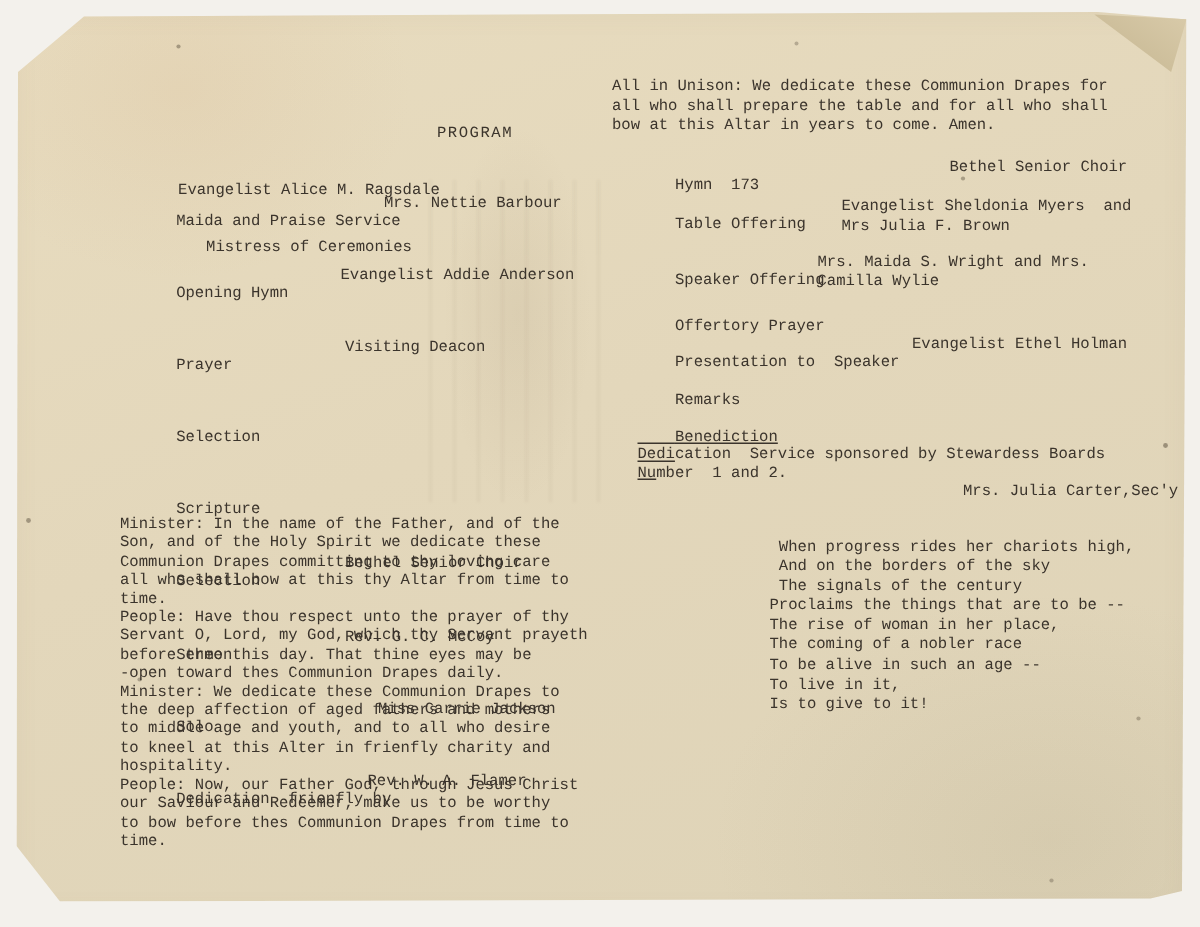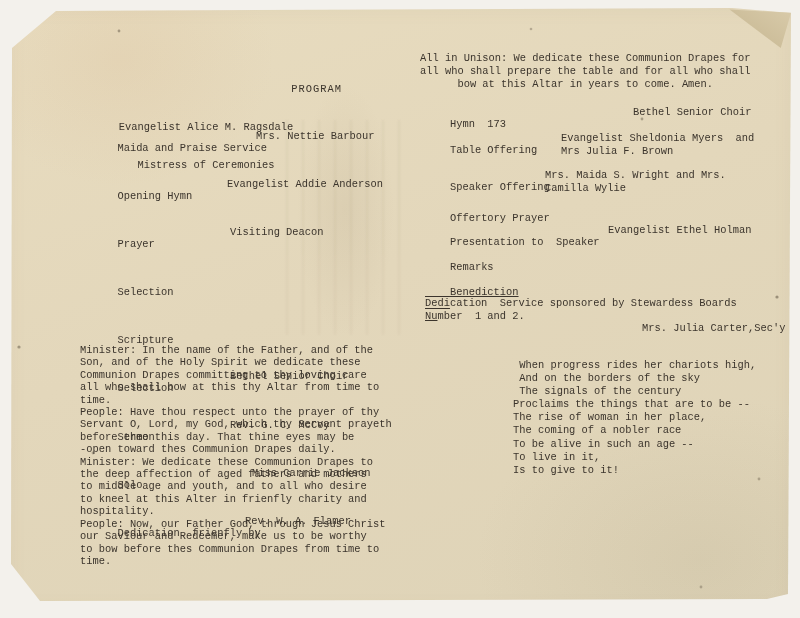--- a/index.html
+++ b/index.html
@@ -49,21 +49,21 @@
   .prow .lbl { white-space: pre; }
   .prow .val { position: absolute; left: 150px; top: 0; white-space: pre; }
   .prow:nth-child(1) .val { left: 176px; text-align: right; }
   .prow:nth-child(2) .val { left: 147px; }
   .prow:nth-child(8) .val { left: 172px; }
   .prow:nth-child(9) .val { left: 165px; }
   .prow:nth-child(10) .val { left: 172px; }
 
   .liturgy { left: 80px; top: 344px; line-height: 12.4px; }
 
-  .unison { left: 420px; top: 52px; line-height: 13px; text-align: center; }
+  .unison { left: 408px; top: 52px; line-height: 13px; }
   .rrow { position: absolute; left: 425px; width: 365px; }
   .rrow .val { position: absolute; top: 0; left: 120px; white-space: pre; line-height: 13px; }
   .r1 { top: 106px; } .r1 .val { left: 208px; }
   .r2 { top: 132px; } .r2 .val { left: 136px; }
   .r3 { top: 169px; } .r3 .val { left: 120px; }
   .r4 { top: 200px; }
   .r5 { top: 224px; } .r5 .val { left: 183px; font-family: Liberation Mono, monospace; }
   .r6 { top: 249px; }
   .r7 { top: 274px; text-decoration: underline; }
 

